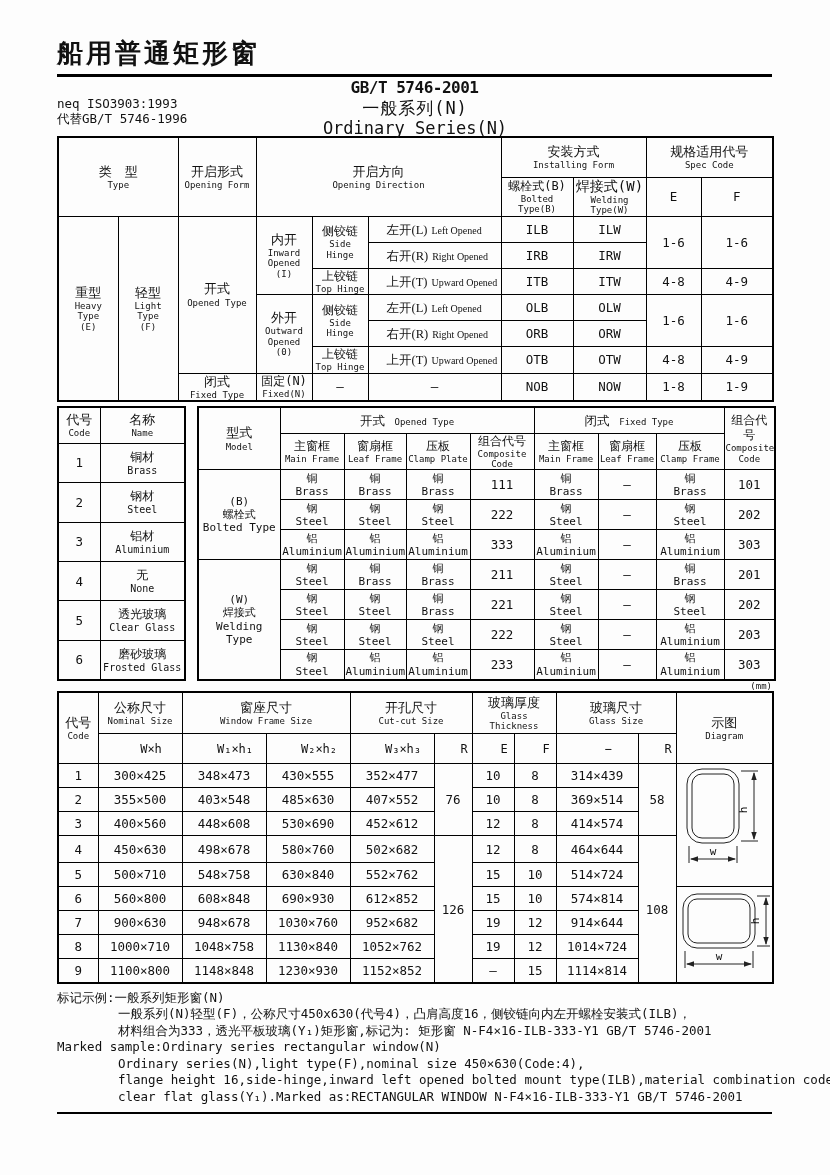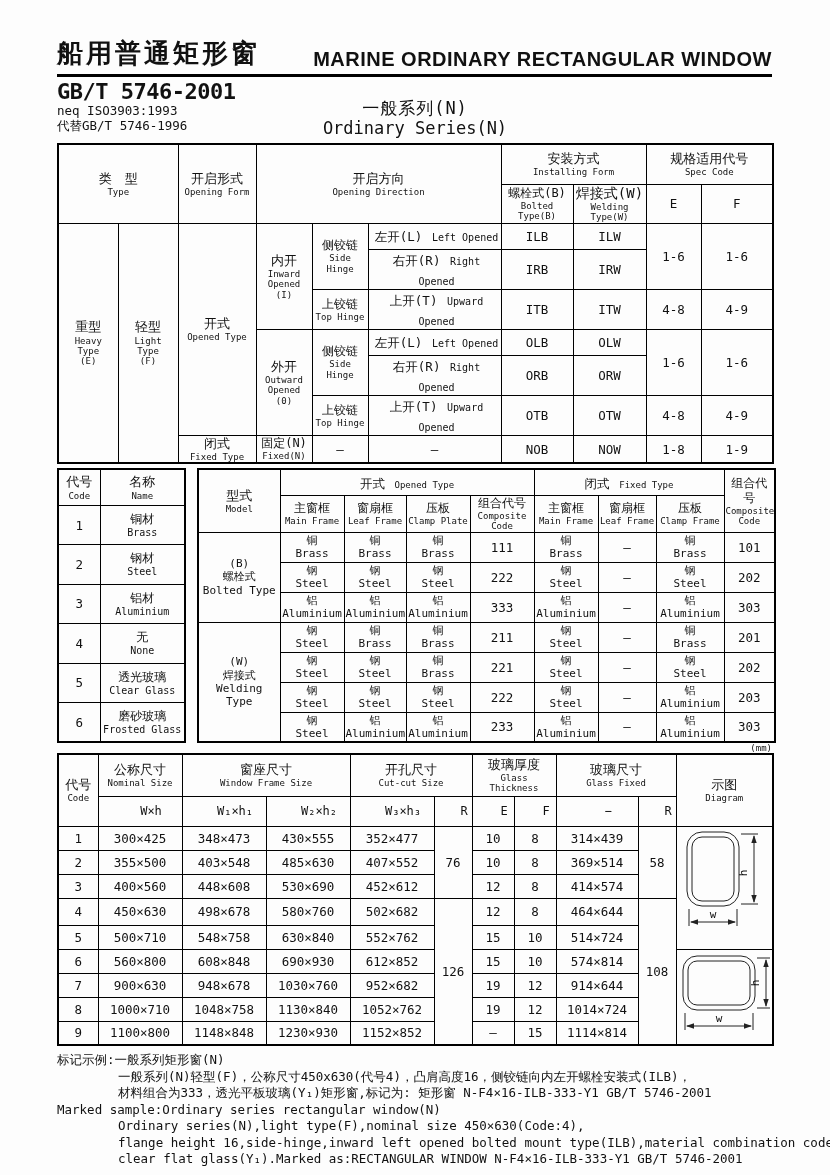--- a/index.html
+++ b/index.html
@@ -5,41 +5,41 @@
   html,body{margin:0;padding:0;background:#888;}
   .page{position:relative;width:830px;height:1175px;background:#fdfdfd;color:#111;
         font-family:"DejaVu Sans Mono","Liberation Sans",sans-serif;overflow:hidden;}
   .content{padding:36px 58px 0 57px;}
   
   .titlebar{display:flex;justify-content:space-between;align-items:flex-end;}
   .title-zh{font-size:26px;letter-spacing:3px;font-weight:600;}
   .title-en{font-family:"Liberation Sans",sans-serif;font-weight:bold;font-size:20px;letter-spacing:0.5px;}
   .rule{border-bottom:3px solid #000;margin-top:3px;}
   .stdblock{margin-top:2px;line-height:1.15;}
-  .std-main{font-size:22px;font-weight:bold;letter-spacing:-0.5px;}
+  .std-main{font-size:16px;font-weight:bold;letter-spacing:-0.5px;text-align:center;}
   .std-sub{font-size:12.5px;}
   .series{position:absolute;top:98px;left:0;width:100%;text-align:center;line-height:1.2;}
   .series-zh{font-size:17px;letter-spacing:1px;}
   .series-en{font-size:17px;}
   
   table{border-collapse:collapse;table-layout:fixed;}
   td,th{border:1px solid #000;text-align:center;vertical-align:middle;padding:0 1px;
         font-weight:normal;overflow:hidden;}
   .t1,.tm,.tmod,.t3{border:2px solid #000;}
   .zh{display:block;font-size:13px;line-height:1.25;white-space:pre-line;}
   .en{display:block;font-size:9px;line-height:1.15;white-space:pre-line;}
   .zh-inline{font-size:12.5px;}
   .en-inline{font-size:10px;}
   .val{font-size:12.5px;}
   .ml{white-space:pre-line;font-size:11px;line-height:1.2;}
   
   .t1{width:715px;margin-top:10px;}
   .t1 tr.h1{height:40px;} .t1 tr.h2{height:27px;}
   .t1 tr.b{height:26px;}
-  .t1 td.dir{text-align:center;padding-left:5px;}
+  .t1 td.dir{text-align:left;padding-left:18px;font-family:Liberation Serif, serif;}
   
   .t2wrap{display:flex;gap:11px;margin-top:4px;}
   .tm{width:127px;}
   .tm tr.h1{height:36px;} .tm tr.h2{height:32px;} .tm tr.b{height:35px;}
   .tmod{width:577px;}
   .tmod tr.h1{height:26px;} .tmod tr.h2{height:24px;} .tmod tr.b{height:30px;}
   .mmline{text-align:right;font-size:9px;height:10px;line-height:10px;margin-top:0px;}
   
   .t3{width:715px;}
   .t3 tr.h1{height:42px;} .t3 tr.h2{height:30px;} .t3 tr.b{height:24px;}
@@ -57,21 +57,20 @@
   .footrule{border-bottom:2px solid #000;margin-top:7px;}
 </style>
 </head>
 <body>
 
 <div class="page">
   <div class="content">
 
     <div class="titlebar">
       <span class="title-zh">船用普通矩形窗</span>
-      <span class="title-en">MARINE ORDINARY RECTANGULAR WINDOW</span>
     </div>
     <div class="rule"></div>
 
     <div class="stdblock">
       <div class="std-main">GB/T 5746-2001</div>
       <div class="std-sub">neq ISO3903:1993</div>
       <div class="std-sub">代替GB/T 5746-1996</div>
     </div>
 
     <table class="t1">
@@ -506,21 +505,21 @@
         <th colspan="2">
           <span class="zh">开孔尺寸</span>
           <span class="en">Cut-cut Size</span>
             </th>
         <th colspan="2">
           <span class="zh">玻璃厚度</span>
           <span class="en">Glass Thickness</span>
             </th>
         <th colspan="2">
           <span class="zh">玻璃尺寸</span>
-          <span class="en">Glass Fixed</span>
+          <span class="en">Glass Size</span>
             </th>
         <th rowspan="2">
           <span class="zh">示图</span>
           <span class="en">Diagram</span>
             </th>
       </tr>
       <tr class="h2">
         <th class="sub">W×h</th>
         <th class="sub">W₁×h₁</th>
         <th class="sub">W₂×h₂</th>

